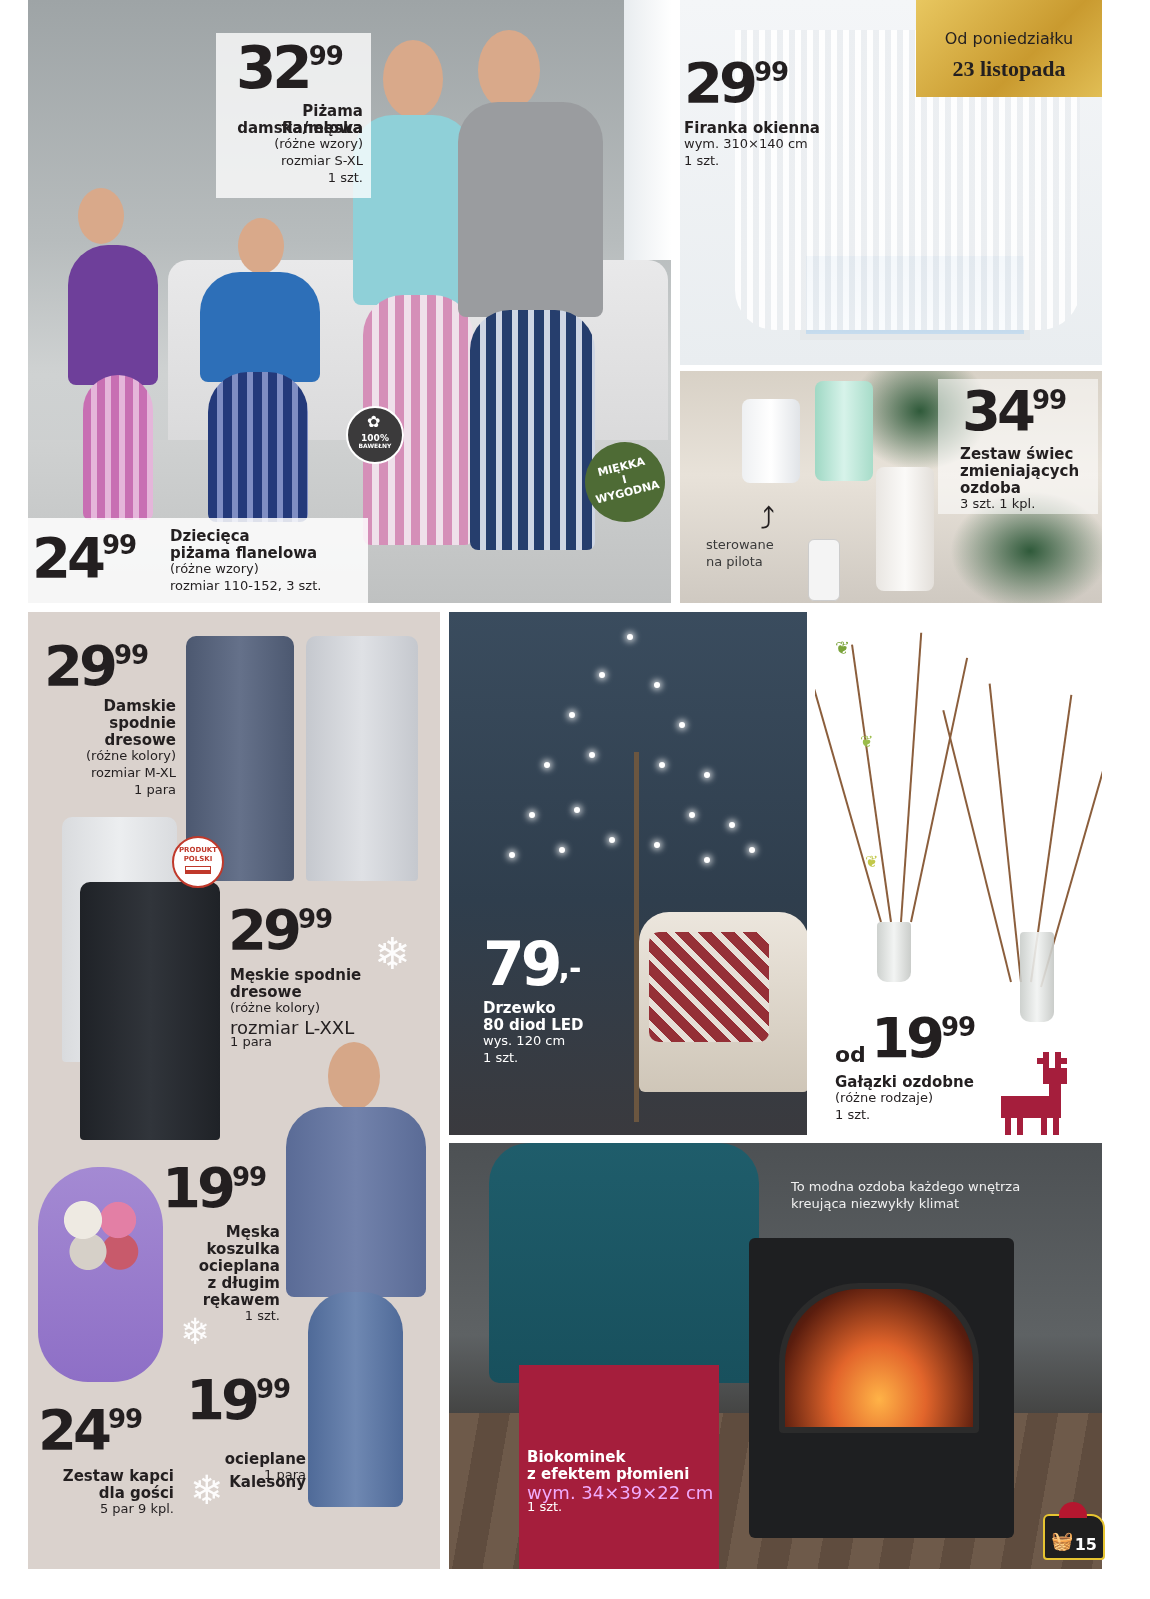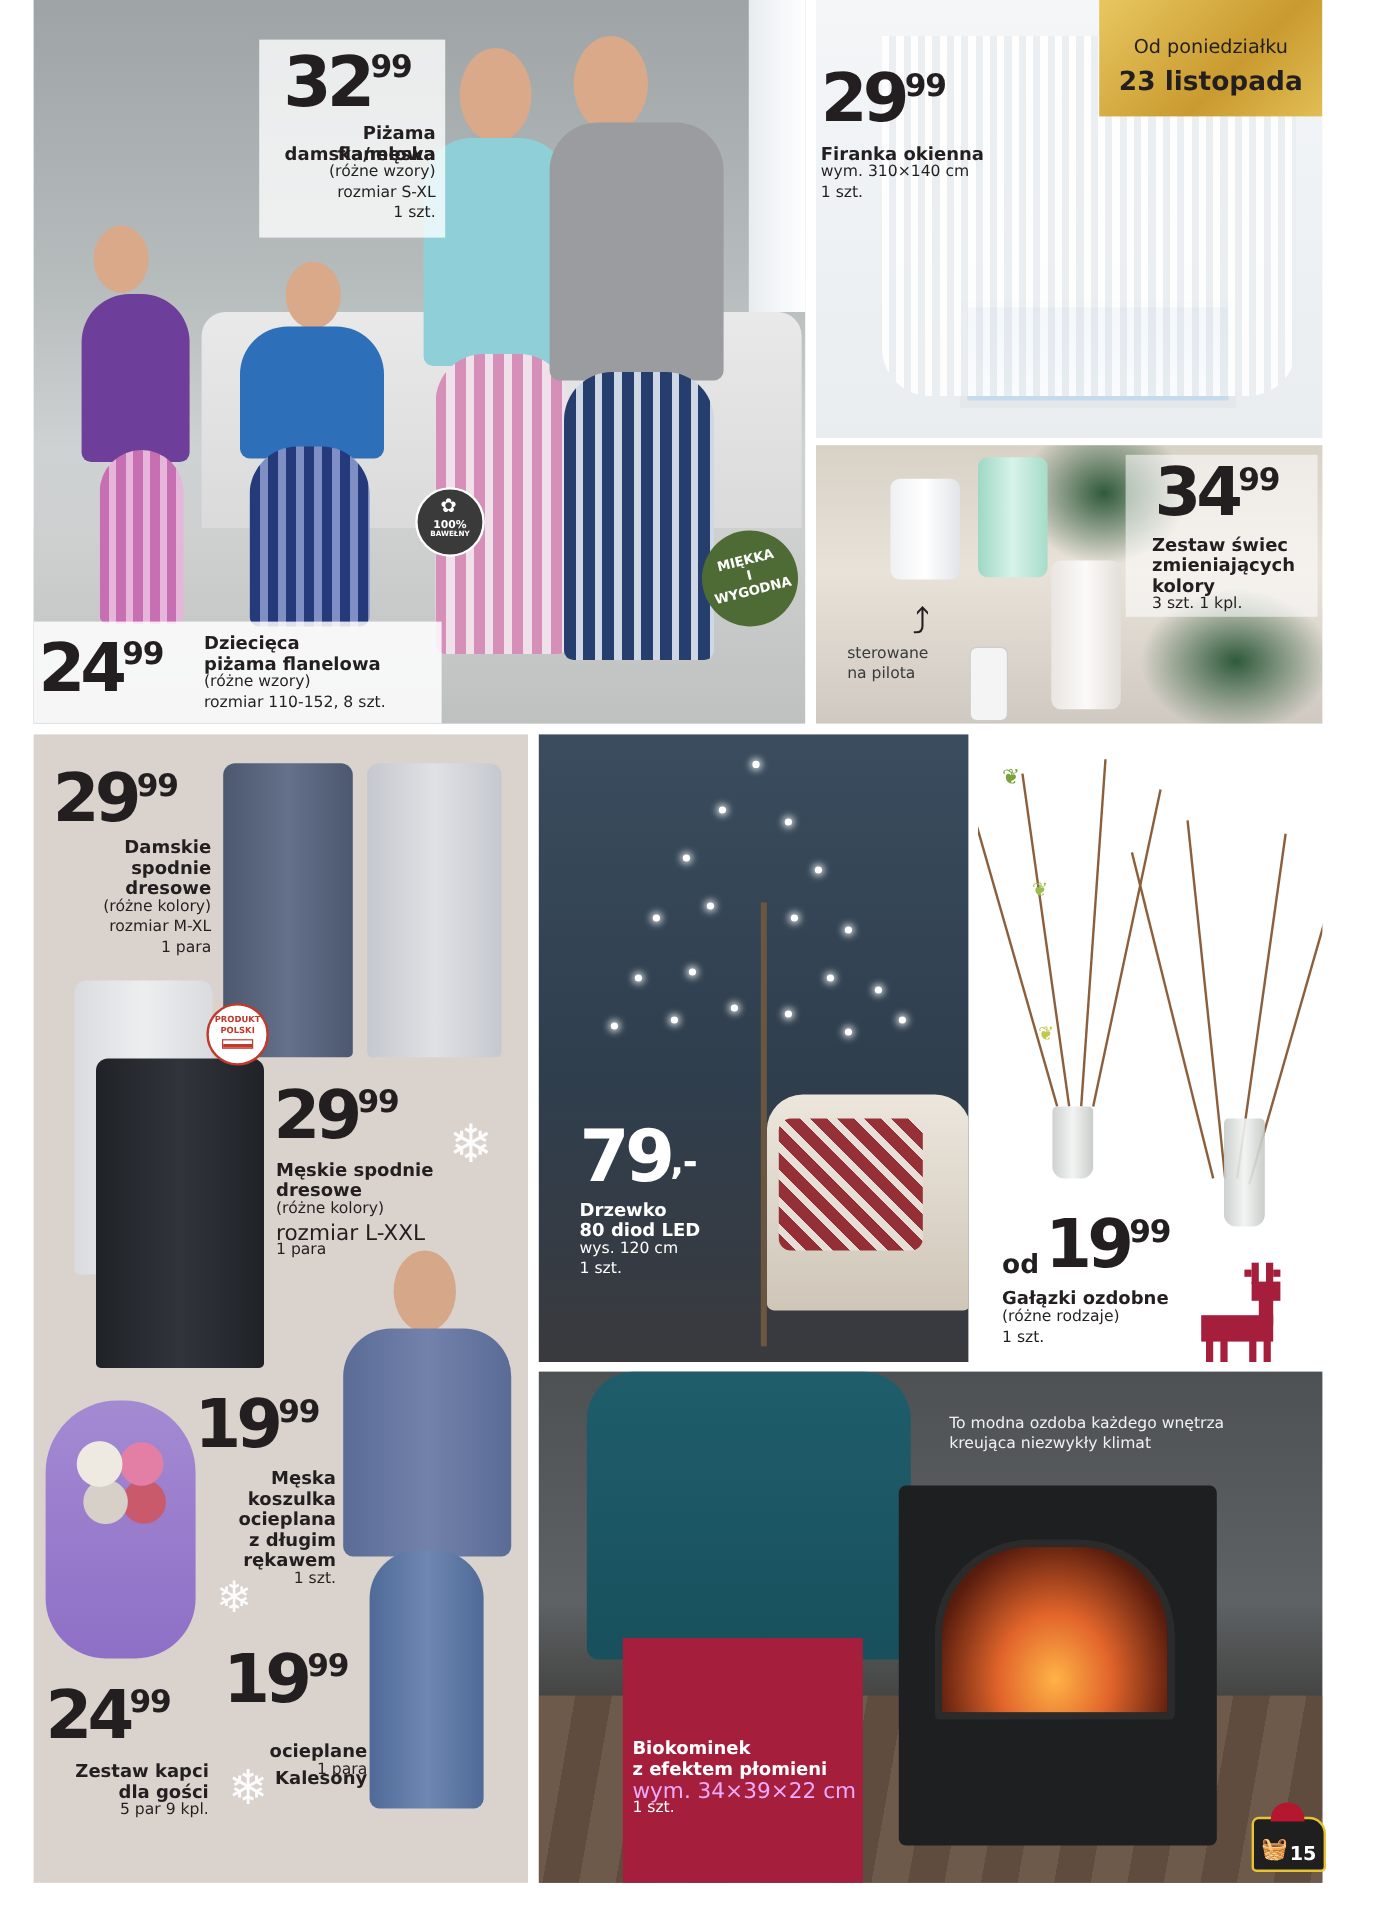--- a/index.html
+++ b/index.html
@@ -111,21 +111,21 @@
     <div class="txt r" style="right:8px;top:138px;font-size:13px;">1 szt.</div>
   </div>
 
   <div class="pricebox2">
     <div class="price dark" style="left:4px;top:12px;font-size:56px;">
       <span class="int">24</span><span class="dec" style="font-size:26px;margin-top:2px;">99</span>
     </div>
     <div class="txt b" style="left:142px;top:10px;font-size:15px;">Dziecięca</div>
     <div class="txt b" style="left:142px;top:27px;font-size:15px;">piżama flanelowa</div>
     <div class="txt" style="left:142px;top:44px;font-size:13px;">(różne wzory)</div>
-    <div class="txt" style="left:142px;top:61px;font-size:13px;">rozmiar 110-152, 8 szt.</div>
+    <div class="txt" style="left:142px;top:61px;font-size:13px;">rozmiar 110-152, 3 szt.</div>
   </div>
 
   <div class="badge-cotton">
     <div>100%</div>
     <div style="font-size:6px;">BAWEŁNY</div>
     <span style="position:absolute;left:19px;top:6px;font-size:16px;">✿</span>
   </div>
 </div>
 
 <div class="badge-soft">
@@ -140,21 +140,21 @@
 
   <div class="price dark" style="left:4px;top:55px;font-size:56px;">
     <span class="int">29</span><span class="dec" style="font-size:26px;margin-top:4px;">99</span>
   </div>
   <div class="txt b" style="left:4px;top:120px;font-size:15px;">Firanka okienna</div>
   <div class="txt" style="left:4px;top:137px;font-size:13px;">wym. 310×140 cm</div>
   <div class="txt" style="left:4px;top:154px;font-size:13px;">1 szt.</div>
 
   <div class="date-banner">
     <div class="txt" style="left:0;right:0;top:30px;font-size:16px;color:#231f20;text-align:center;">Od poniedziałku</div>
-    <div class="txt b" style="left:0;right:0;top:56px;font-size:22px;color:#231f20;text-align:center;">23 listopada</div>
+    <div class="txt b" style="left:0;right:0;top:56px;font-size:22px;color:#231f20;text-align:center;font-family:Liberation Serif, serif;">23 listopada</div>
   </div>
 </div>
 
 <div id="p3" class="panel">
   <div class="fir" style="left:170px;top:-20px;width:140px;height:120px;"></div>
   <div class="fir" style="left:270px;top:120px;width:160px;height:120px;"></div>
   <div class="candle" style="left:62px;top:28px;width:58px;height:84px;background:linear-gradient(90deg,#eef0f2,#ffffff,#e1e4e8);"></div>
   <div class="candle" style="left:135px;top:10px;width:58px;height:100px;background:linear-gradient(90deg,#9fd8c4,#d7f3ea,#a7dcc9);"></div>
   <div class="candle" style="left:196px;top:96px;width:58px;height:124px;background:linear-gradient(90deg,#e9e6e2,#fbfaf8,#e3dfda);"></div>
   <div class="remote"></div>
@@ -162,21 +162,21 @@
 
   <div class="txt" style="left:26px;top:167px;font-size:13px;color:#3a3a3a;">sterowane</div>
   <div class="txt" style="left:26px;top:184px;font-size:13px;color:#3a3a3a;">na pilota</div>
 
   <div style="position:absolute;left:258px;top:8px;width:160px;height:135px;background:rgba(255,255,255,0.55);"></div>
   <div class="price dark" style="left:282px;top:12px;font-size:56px;">
     <span class="int">34</span><span class="dec" style="font-size:26px;margin-top:4px;">99</span>
   </div>
   <div class="txt b" style="left:280px;top:75px;font-size:15px;">Zestaw świec</div>
   <div class="txt b" style="left:280px;top:92px;font-size:15px;">zmieniających</div>
-  <div class="txt b" style="left:280px;top:109px;font-size:15px;">kolory</div>
+  <div class="txt b" style="left:280px;top:109px;font-size:15px;">ozdoba</div>
   <div class="txt" style="left:280px;top:126px;font-size:13px;">3 szt. 1 kpl.</div>
 </div>
 
 <div id="p4" class="panel">
 
   <div class="pants" style="left:158px;top:24px;width:108px;height:245px;background:linear-gradient(90deg,#4c5870,#65718a,#4c5870);"></div>
   <div class="pants" style="left:278px;top:24px;width:112px;height:245px;background:linear-gradient(90deg,#c5c8ce,#dfe1e5,#c5c8ce);"></div>
 
   <div class="price dark" style="left:16px;top:26px;font-size:56px;">
     <span class="int">29</span><span class="dec" style="font-size:26px;margin-top:4px;">99</span>

